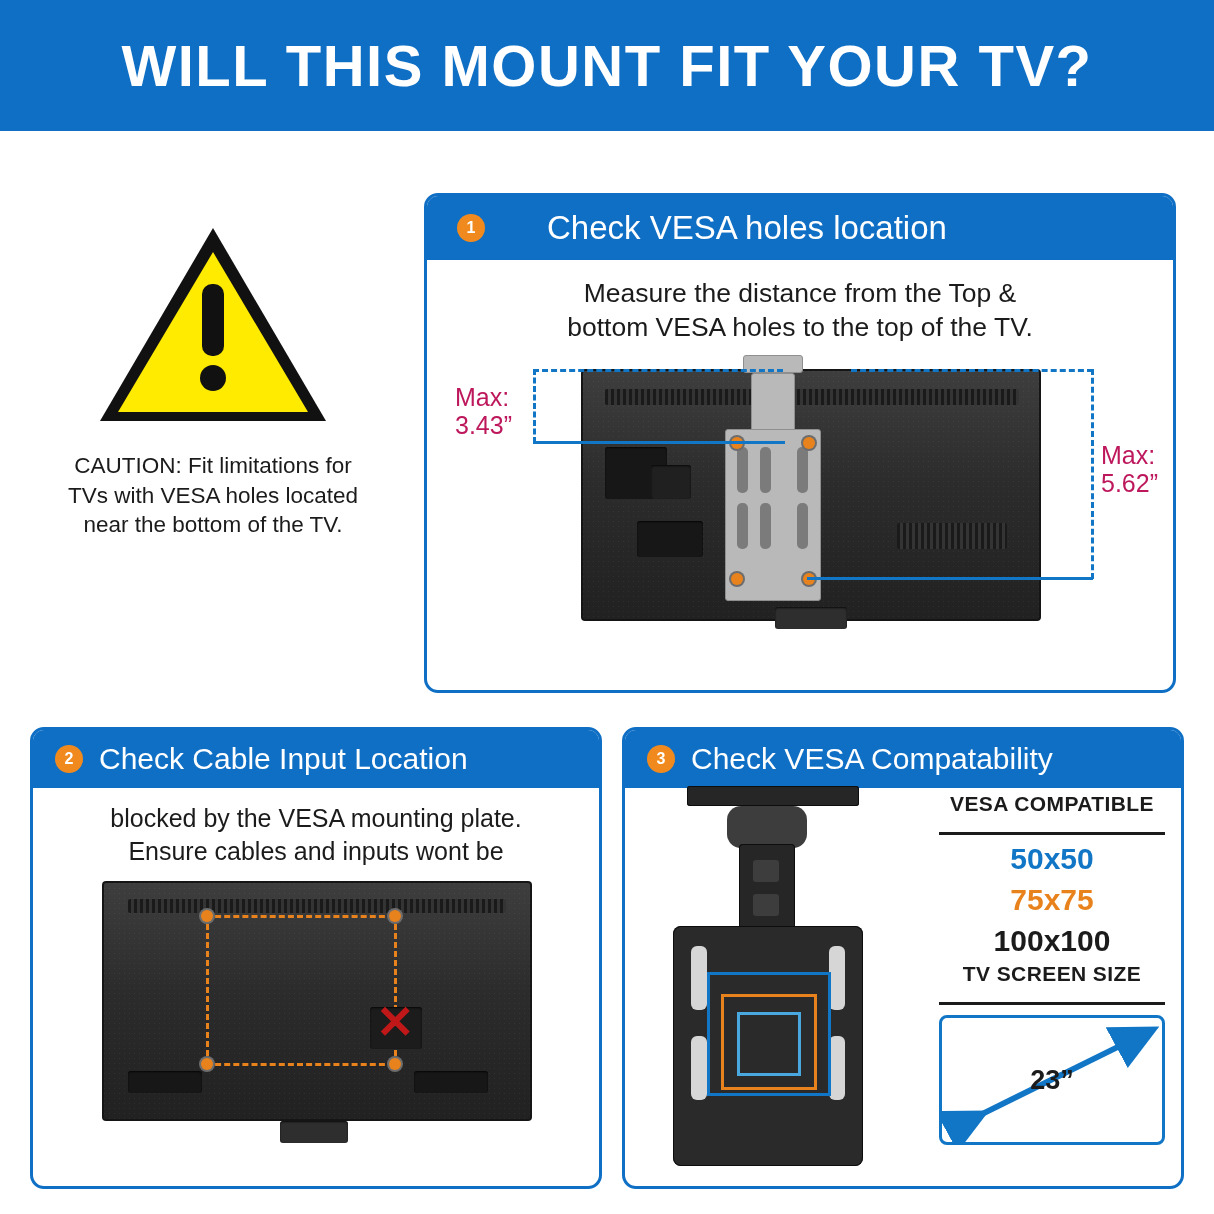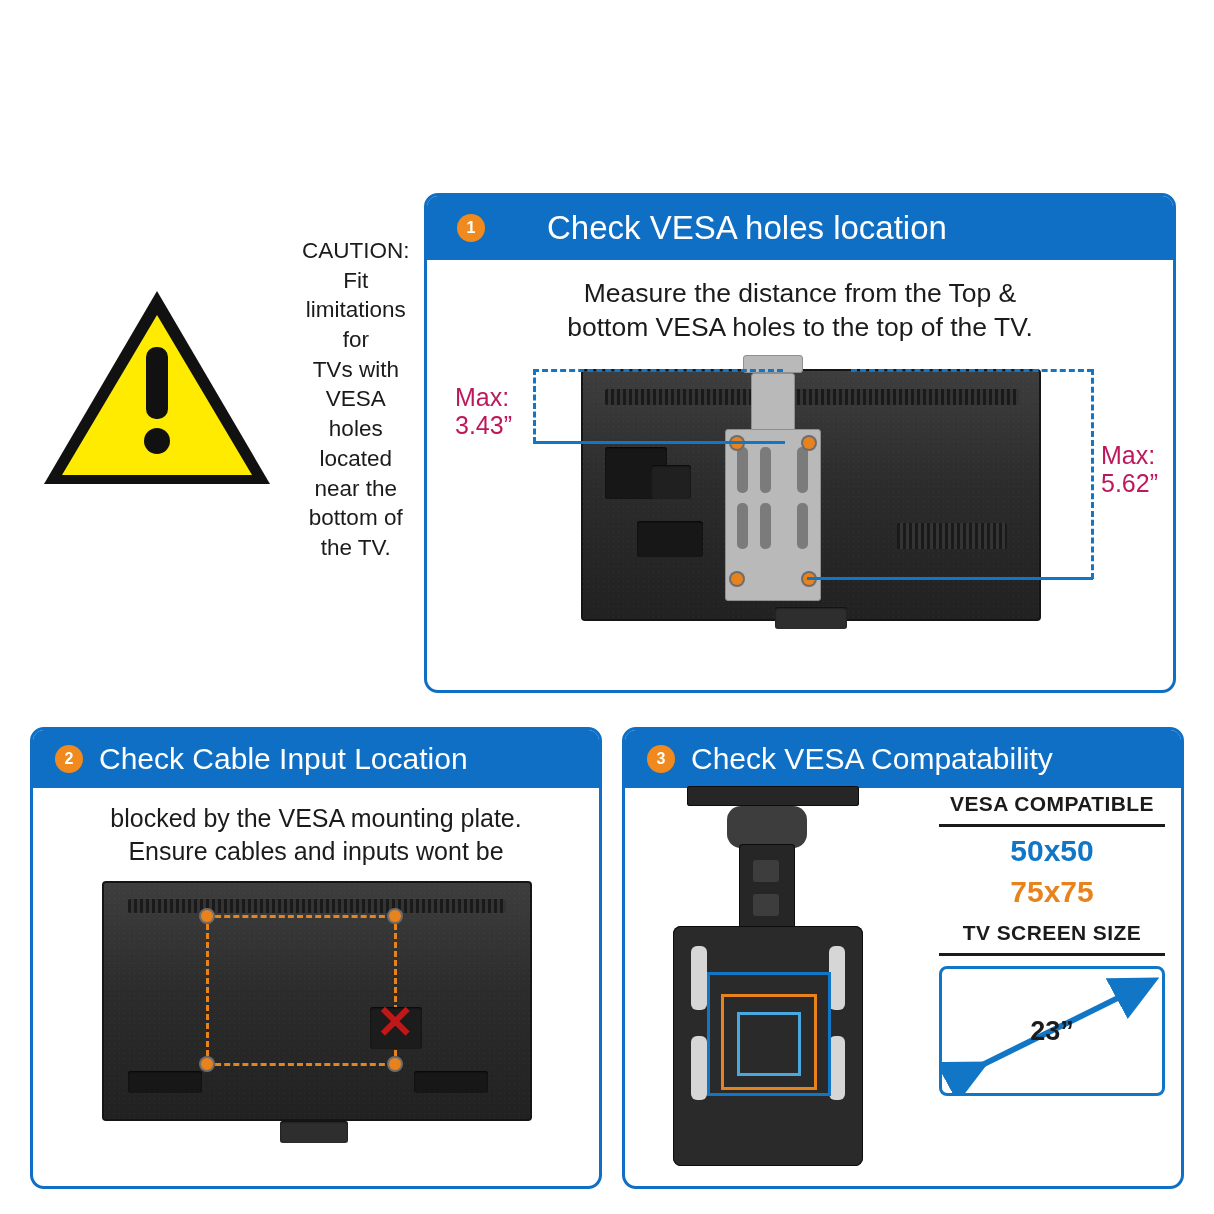--- a/index.html
+++ b/index.html
@@ -21,22 +21,22 @@
   .header-title {
     color: #ffffff;
     font-weight: bold;
     font-size: 58px;
     letter-spacing: 1.5px;
     white-space: nowrap;
   }
 
   
   .caution {
-    position: absolute; left: 38px; top: 212px; width: 350px;
-    display: flex; flex-direction: row; align-items: center; gap: 26px;
+    position: absolute; left: 38px; top: 222px; width: 350px;
+    display: flex; flex-direction: column; align-items: center;
   }
   .warn-tri { position: relative; width: 238px; height: 205px; }
   .warn-tri svg { display:block; }
   .caution-text {
     margin-top: 24px;
     text-align: center;
     font-size: 22.5px;
     line-height: 1.32;
     color: #1b1b1b;
   }
@@ -134,21 +134,21 @@
   .dash-orange-v { position:absolute; border:0; border-left:3px dashed #e8821d; }
 
   
   #card3 { left: 622px; top: 727px; width: 562px; height: 462px; }
   #card3 .card-head { height: 58px; }
   #card3 .card-title { font-size: 30px; }
 
   .vesa-col { position:absolute; right: 16px; top: 62px; width: 226px; }
   .vesa-heading {
     font-size: 21px; font-weight: bold; color:#1b1b1b; letter-spacing:0.4px;
-    text-align:center; padding-bottom: 8px; border-bottom: 3px solid #1b1b1b;
+    text-align:center; padding-bottom: 16px; border-bottom: 3px solid #1b1b1b;
   }
   .vesa-val { text-align:center; font-size:30px; font-weight:bold; margin-top:7px; }
   .v1 { color:#1176c6; }
   .v2 { color:#e8821d; }
   .v3 { color:#1b1b1b; }
   .screen-box {
     margin-top: 10px; position:relative; height: 130px;
     border: 3px solid #1176c6; border-radius: 8px;
   }
   .screen-size-label {
@@ -165,20 +165,23 @@
   .sq-orange { position:absolute; border:3px solid #e8821d; }
   .sq-lblue { position:absolute; border:3px solid #4aa8e0; }
 
   .redx { position:absolute; color:#c01818; font-weight:bold; font-size:46px; line-height:1; }
 </style>
 </head>
 <body>
 
 <div class="page">
 
+  <div class="header">
+    <div class="header-title">WILL THIS MOUNT FIT YOUR TV?</div>
+  </div>
 
   <div class="caution">
     <div class="warn-tri">
       <svg width="238" height="205" viewBox="0 0 238 205">
         <polygon points="119,6 232,199 6,199" fill="#111111"></polygon>
         <polygon points="119,30 214,190 24,190" fill="#ffeb00"></polygon>
         <rect x="108" y="62" width="22" height="72" rx="10" fill="#111111"></rect>
         <circle cx="119" cy="156" r="13" fill="#111111"></circle>
       </svg>
     </div>
@@ -298,21 +301,22 @@
 
       <div class="sq-blue" style="left:44px; top:186px; width:124px; height:124px;"></div>
       <div class="sq-orange" style="left:58px; top:208px; width:96px; height:96px;"></div>
       <div class="sq-lblue" style="left:74px; top:226px; width:64px; height:64px;"></div>
     </div>
 
     <div class="vesa-col">
       <div class="vesa-heading">VESA COMPATIBLE</div>
       <div class="vesa-val v1">50x50</div>
       <div class="vesa-val v2">75x75</div>
-      <div class="vesa-heading" style="margin-top:12px;">TV SCREEN SIZE</div>
+      <div class="vesa-val v3">100x100</div>
+      <div class="vesa-heading" style="margin-top:4px;">TV SCREEN SIZE</div>
       <div class="screen-box">
         <svg width="100%" height="100%" viewBox="0 0 220 130" preserveAspectRatio="none">
           <defs>
             <marker id="ah" markerWidth="8" markerHeight="8" refX="4" refY="4" orient="auto">
               <path d="M0,0 L8,4 L0,8 z" fill="#1176c6"></path>
             </marker>
             <marker id="ah2" markerWidth="8" markerHeight="8" refX="4" refY="4" orient="auto">
               <path d="M0,0 L8,4 L0,8 z" fill="#1176c6"></path>
             </marker>
           </defs>

